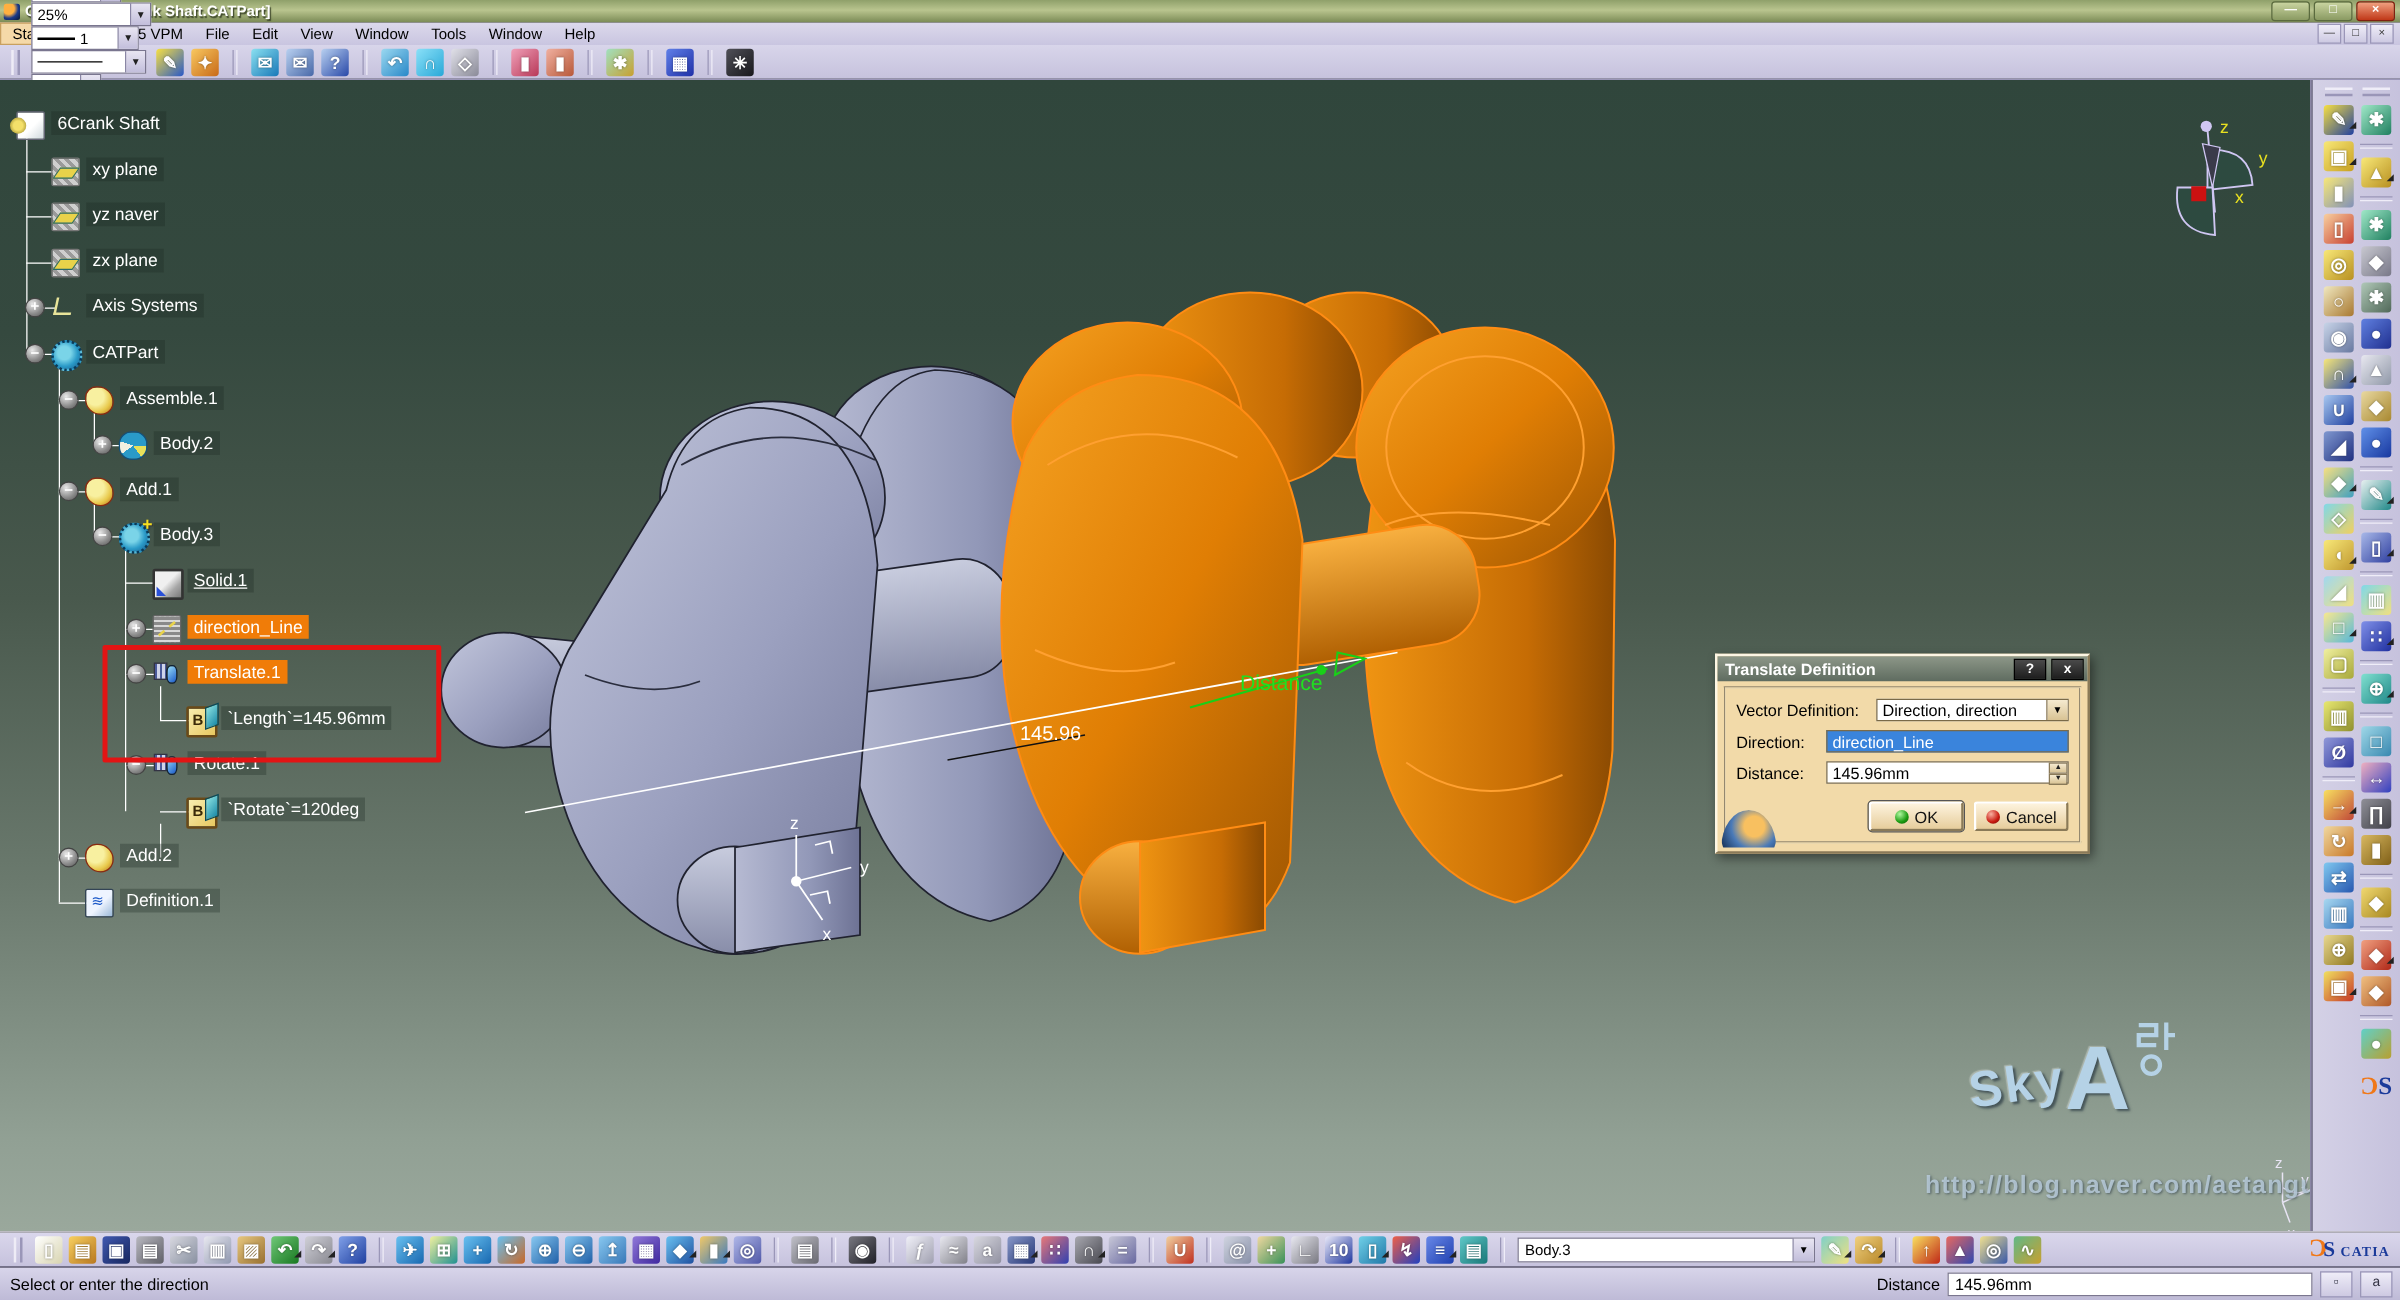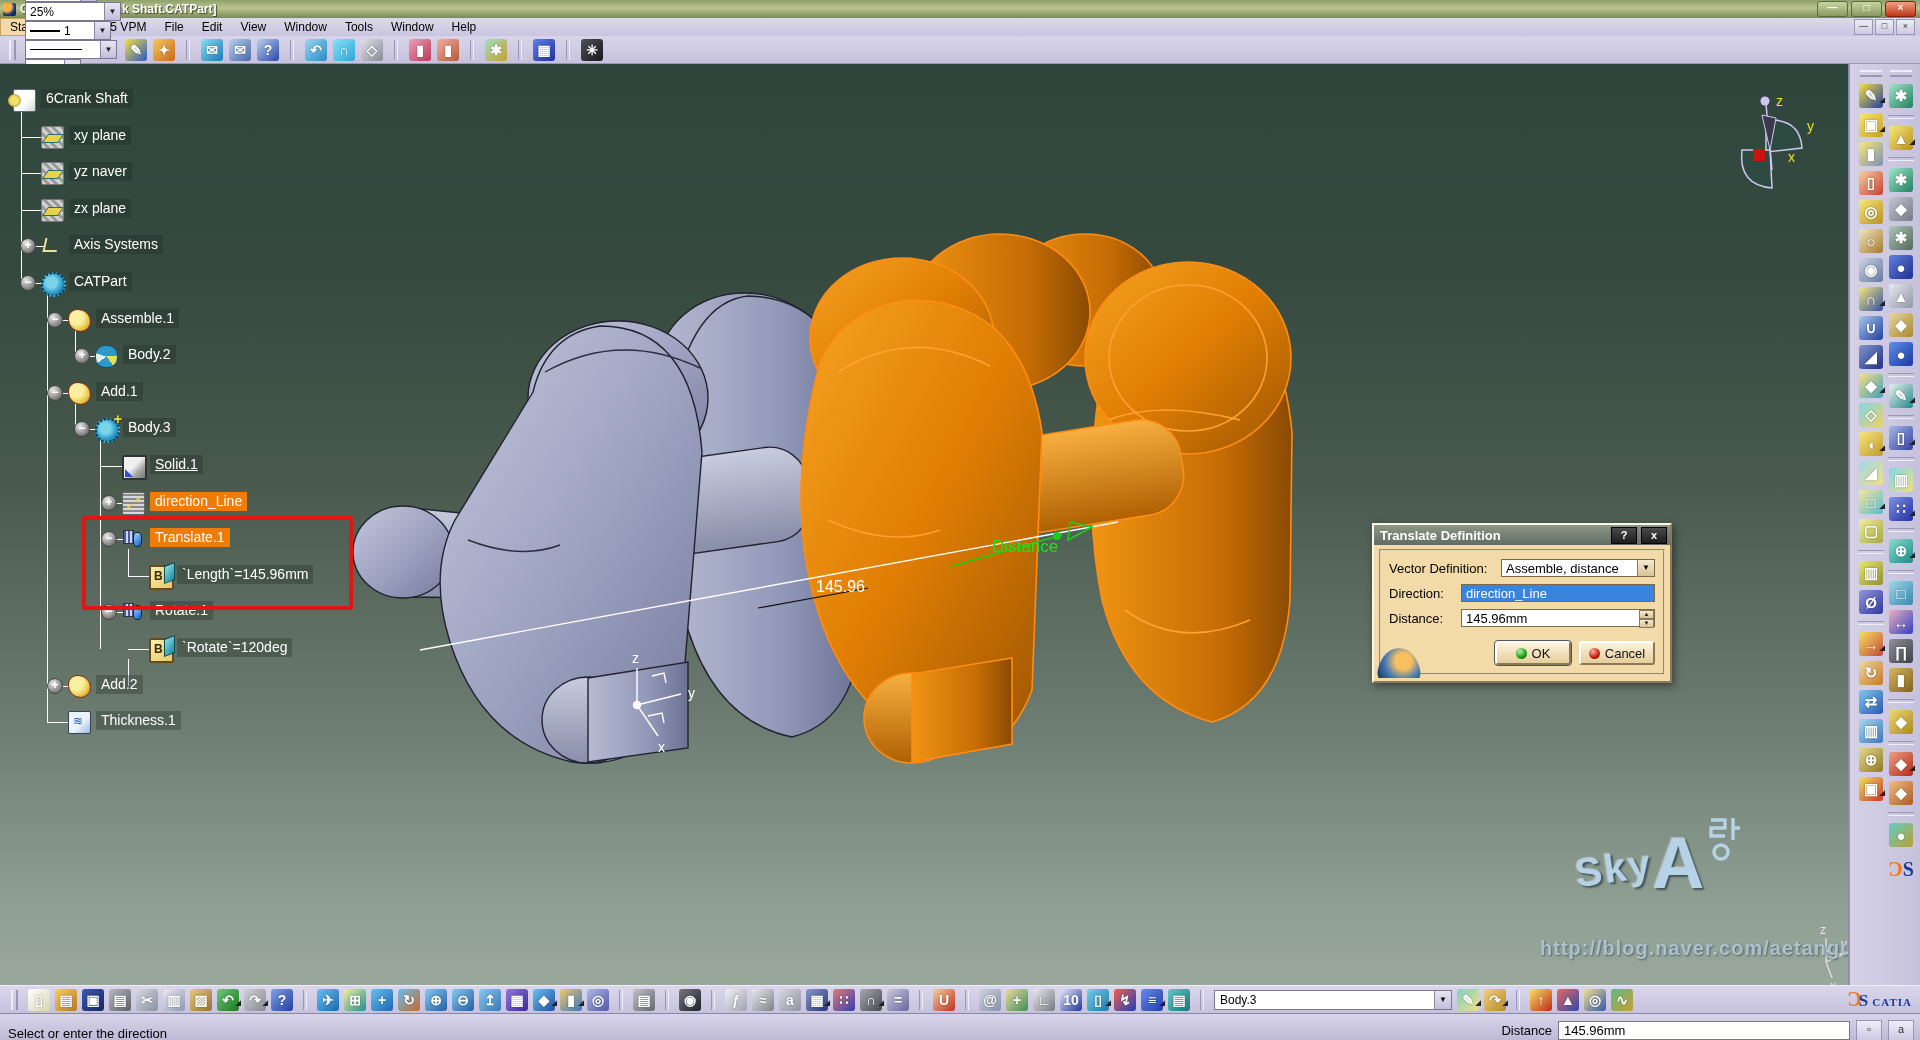--- a/index.html
+++ b/index.html
@@ -189,21 +189,21 @@
   #body-combo .arrow{margin-left:auto;width:16px;height:100%;background:linear-gradient(180deg,#e8e5f2,#c2bedb);
     border-left:1px solid #8a86a5;text-align:center;font-size:8px;line-height:18px;}
   #catia-logo{margin-left:auto;margin-right:8px;font-family:"Liberation Serif",serif;
     font-weight:bold;color:#1a3a9a;font-size:17px;display:flex;align-items:baseline;}
   #catia-logo em{color:#f07818;font-style:normal;font-size:20px;margin-right:-3px;}
   #catia-logo span{font-size:11px;letter-spacing:1px;}
 
   
   #statusbar{position:absolute;left:0;top:1013px;width:1920px;height:27px;
     background:linear-gradient(180deg,#d8d5ea,#bdb9d6);border-top:1px solid #8a86a5;
-    display:flex;align-items:flex-end;color:#000;font-size:13px;}
+    display:flex;align-items:center;color:#000;font-size:13px;}
   #status-msg{padding-left:8px;}
   #status-right{margin-left:auto;display:flex;align-items:center;gap:6px;padding-right:6px;}
   #status-field{width:292px;height:19px;background:#fff;border:1px solid #7a768f;
     display:flex;align-items:center;padding-left:5px;box-sizing:border-box;}
   .sbtn{width:24px;height:19px;background:linear-gradient(180deg,#efedf8,#cdc9e2);
     border:1px solid #9a96b8;text-align:center;line-height:17px;font-size:11px;color:#334;}
 </style>
 </head>
 <body>
 
@@ -474,36 +474,36 @@
         <div class="tlabel" style="left: 150px; top: 537.4px;">Rotate.1</div>
         <div class="hline" style="left: 128px; top: 585px; width: 25px;"></div>
         <div class="tico ti-formula" style="left: 149px; top: 574px;"></div>
         <div class="tlabel" style="left: 177px; top: 574px;">`Rotate`=120deg</div>
         <div class="hline" style="left: 47px; top: 621.6px; width: 25px;"></div>
         <div class="texp" style="left: 47px; top: 613.6px;">+</div>
         <div class="tico ti-clay" style="left: 68px; top: 610.6px;"></div>
         <div class="tlabel" style="left: 96px; top: 610.6px;">Add.2</div>
         <div class="hline" style="left: 47px; top: 658.2px; width: 25px;"></div>
         <div class="tico ti-thick" style="left: 68px; top: 647.2px;"></div>
-        <div class="tlabel" style="left: 96px; top: 647.2px;">Thickness.1</div>
+        <div class="tlabel" style="left: 96px; top: 647.2px;">Definition.1</div>
       </div>
 
     <div id="dialog">
       <div class="dtitle">
         <span>Translate Definition</span>
         <span class="dbtns">
           <span class="dwbtn">?</span>
           <span class="dwbtn">x</span>
         </span>
       </div>
       <div class="dbody">
         <div class="drow">
           <span class="dlabel">Vector Definition:</span>
           <span class="dfield">
-            <span>Assemble, distance</span>
+            <span>Direction, direction</span>
             <span class="arrow">▼</span>
           </span>
         </div>
         <div class="drow">
           <span class="dlabel short">Direction:</span>
           <span class="dfield sel">
             <span>direction_Line</span>
           </span>
         </div>
         <div class="drow">

